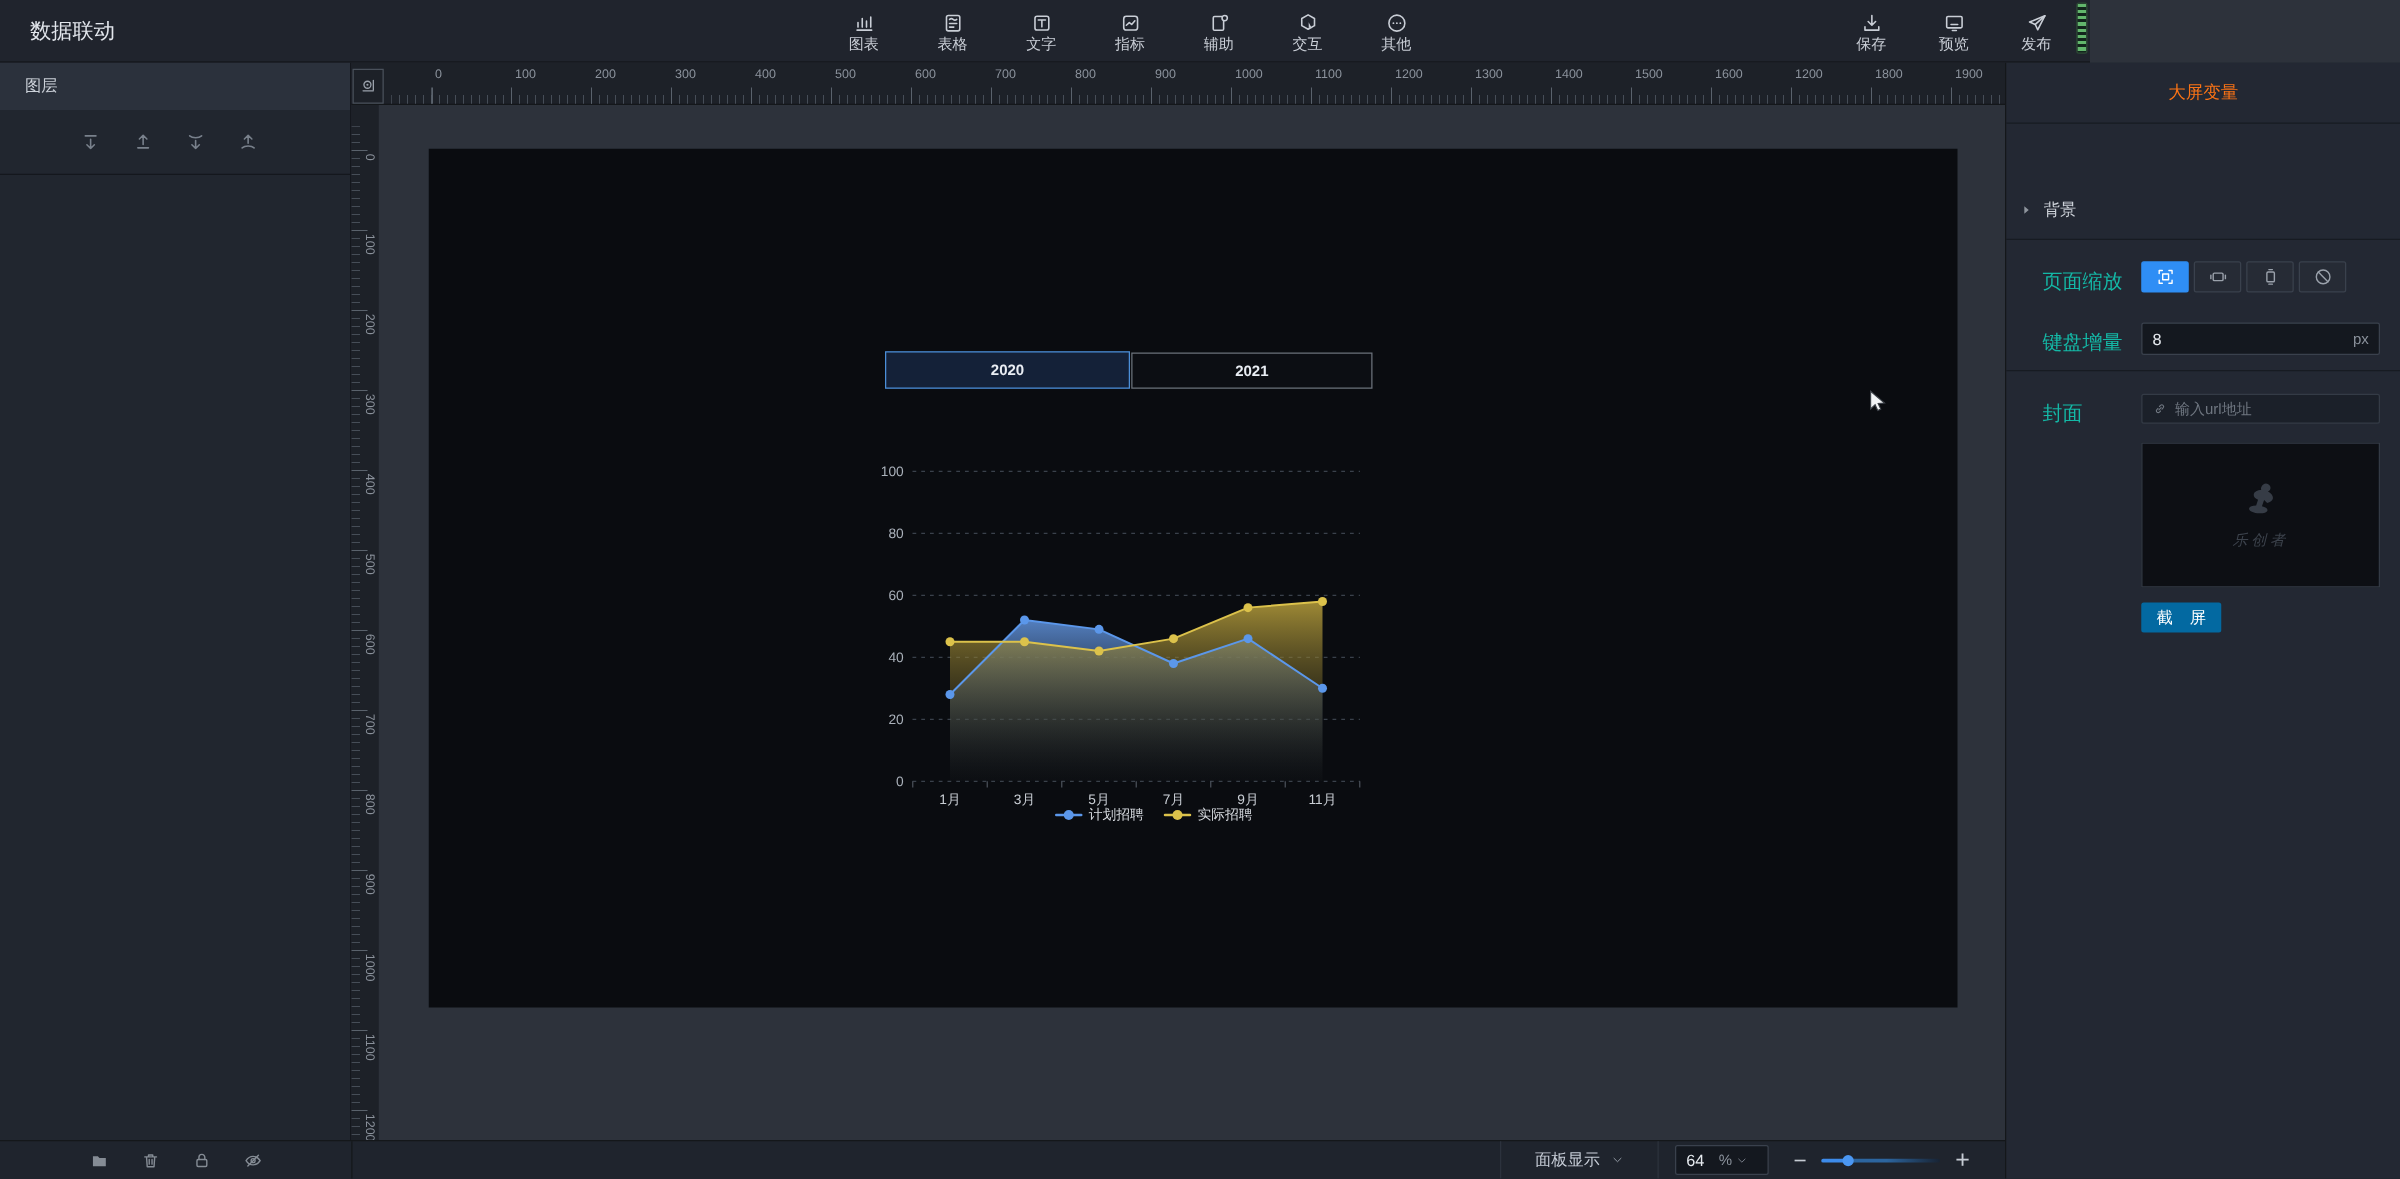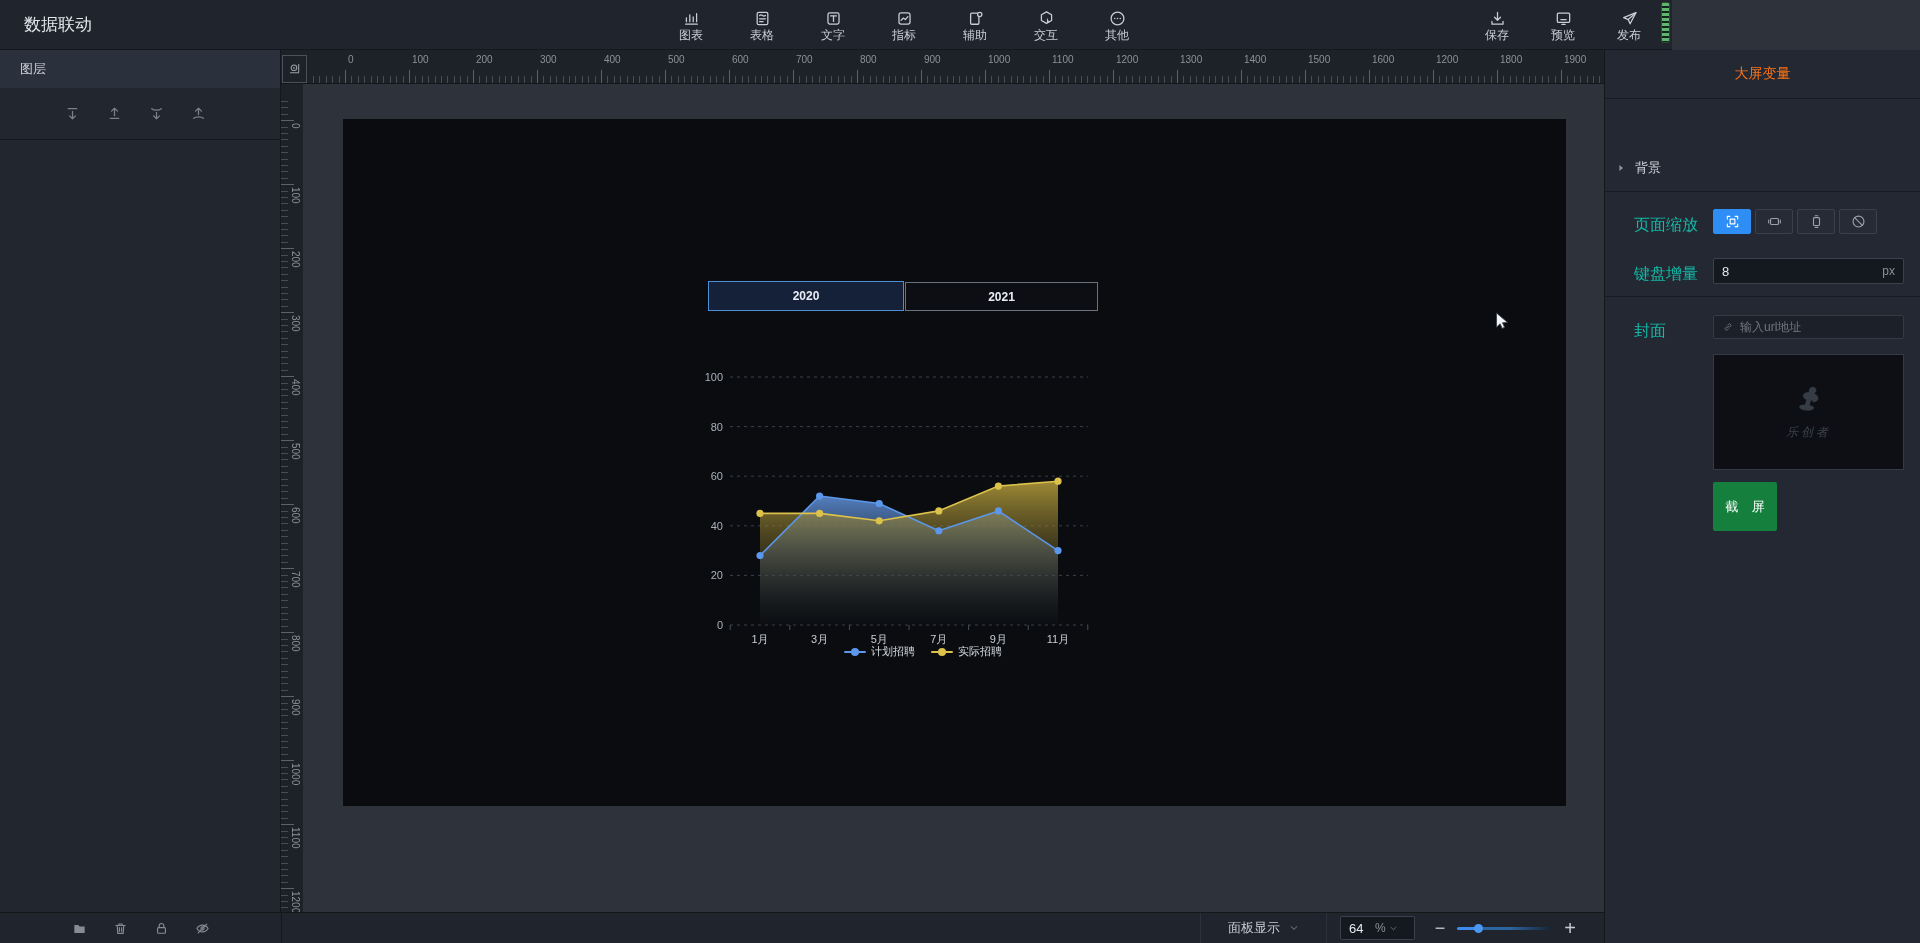--- a/index.html
+++ b/index.html
@@ -77,21 +77,21 @@
   .kb-input .suffix{font-size:12px;color:#8a919b;padding-right:8px;}
   .rdivider{position:absolute;left:0;right:0;top:246px;height:1px;background:#171b22;}
   .url-input{position:absolute;left:108px;top:265px;width:191px;height:24px;background:#1b2029;border:1px solid #343b46;border-radius:2px;display:flex;align-items:center;padding:0 8px;column-gap:6px;color:#6f7680;}
   .url-input svg{width:12px;height:12px;flex:none;}
   .url-input input{flex:1;min-width:0;background:transparent;border:none;outline:none;color:#cfd4db;font-size:12px;font-family:inherit;}
   .url-input input::placeholder{color:#6f7680;}
   .cover-preview{position:absolute;left:108px;top:304px;width:191px;height:116px;background:#0d0f14;border:1px solid #333a45;
       display:flex;flex-direction:column;align-items:center;justify-content:center;row-gap:3px;}
   .cover-preview svg{width:38px;height:38px;}
   .watermark{font-size:12px;color:#3c424c;letter-spacing:3px;font-family:"Liberation Serif",serif;font-style:italic;}
-  .shot-btn{position:absolute;left:108px;top:432px;width:64px;height:49px;background:#15803d;color:#fff;font-size:13px;
+  .shot-btn{position:absolute;left:108px;top:432px;width:64px;height:24px;background:#0369a1;color:#fff;font-size:13px;
       display:flex;align-items:center;justify-content:center;letter-spacing:5px;padding-left:5px;border:none;border-radius:2px;cursor:pointer;font-family:inherit;}
 
   
   .bbar{position:absolute;left:0;top:912px;width:1604px;height:31px;background:#1f242d;border-top:1px solid #14171a;z-index:20;}
   .bbar .sb-sep{position:absolute;left:281px;top:0;bottom:0;width:1px;background:#14171a;}
   .bbar-icons{position:absolute;left:72px;top:0;height:100%;display:flex;align-items:center;column-gap:26px;color:#858c95;}
   .bbar-icons svg{width:15px;height:15px;cursor:pointer;}
   .panel-display{position:absolute;left:1200px;width:127px;top:0;bottom:0;border-left:1px solid #2c323d;border-right:1px solid #2c323d;
       display:flex;align-items:center;justify-content:center;column-gap:9px;font-size:13px;color:#c6ccd6;cursor:pointer;}
   .panel-display svg{width:10px;height:10px;color:#9aa1ab;}

